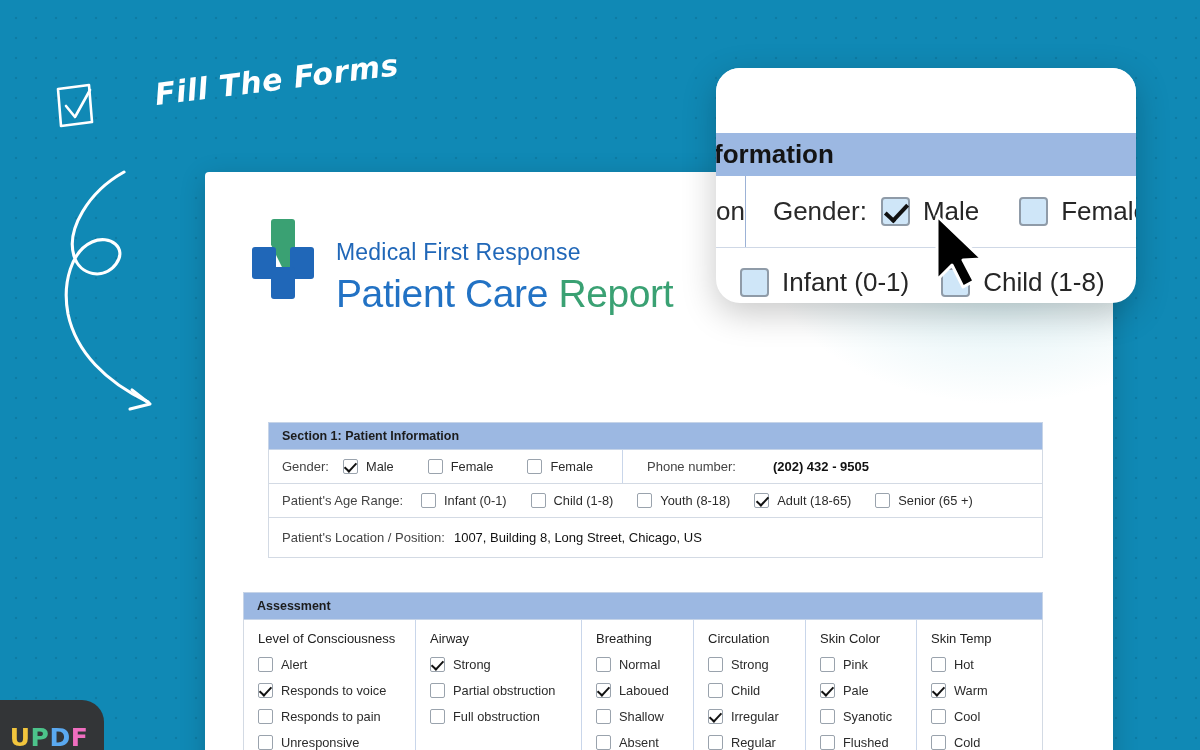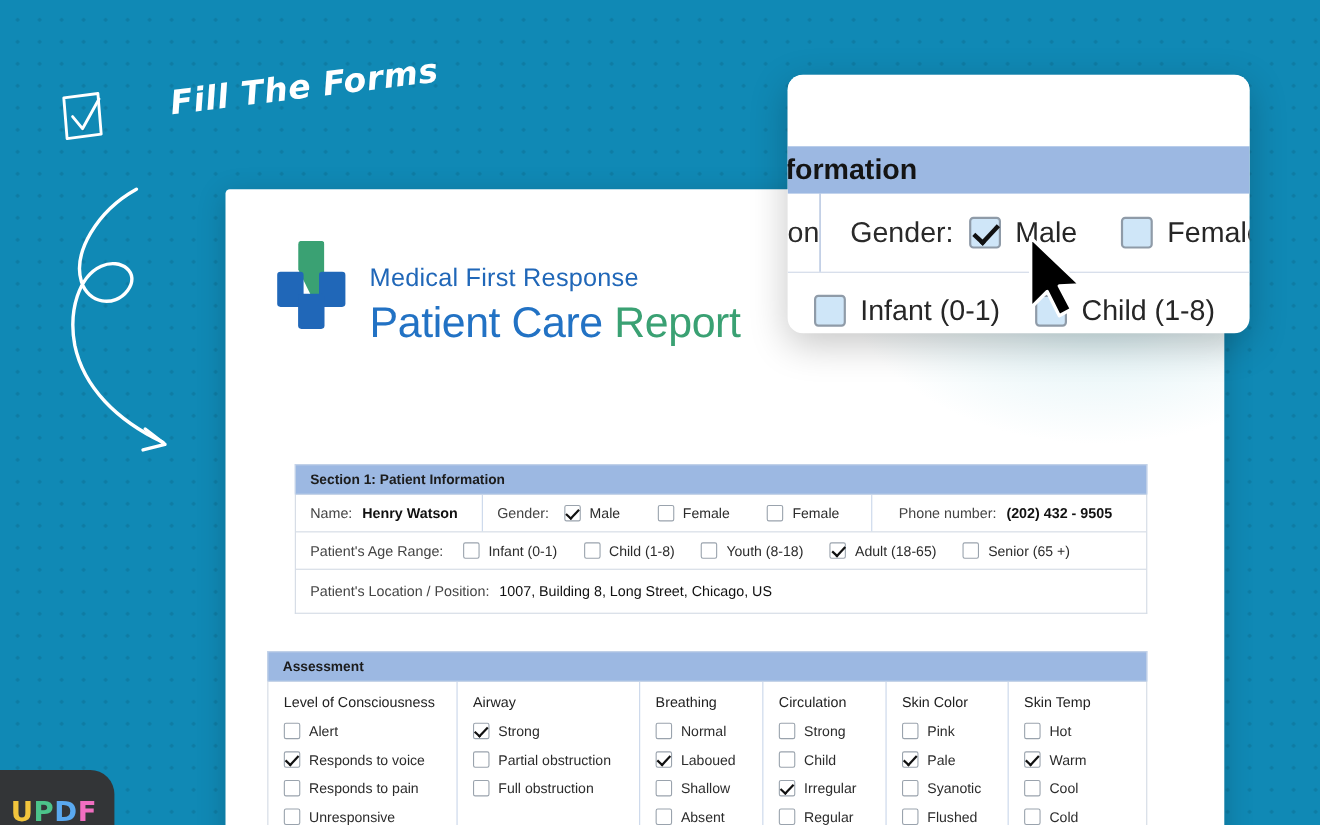--- a/index.html
+++ b/index.html
@@ -159,21 +159,21 @@
   .acol:last-child { border-right: none; }
   .acol h4 { font-size: 13px; font-weight: 400; color: #222; margin-bottom: 11px; }
   .acol .opt { display: flex; margin-bottom: 11px; }
 
   
   #popup {
     position: absolute;
     left: 716px; top: 68px;
     width: 420px; height: 235px;
     background: #ffffff;
-    border-radius: 14px;
+    border-radius: 24px;
     box-shadow: 0 10px 34px rgba(0,0,0,0.22);
     overflow: hidden;
   }
   #popup .p-white { height: 65px; background:#fff; }
   #popup .p-bar {
     height: 43px; background: #9cb8e2;
     display: flex; align-items: center;
     padding-left: 0px;
   }
   #popup .p-bar span {
@@ -257,40 +257,36 @@
           <span class="b">Patient Care </span><span class="g">Report</span>
         </div>
       </div>
     </div>
 
     <div class="tbl" style="top:250px;padding-left:25px;">
       <div class="sec-bar">Section 1: Patient Information</div>
       <div class="tbl-body">
 
         <div class="row">
-          <div class="cell" style="width:170px;">
-            <span class="lbl">Name:</span>
-            <span class="val">Henry Watson</span>
-          </div>
           <div class="cell" style="width:354px;">
             <span class="lbl" style="margin-right:14px;">Gender:</span>
             <span class="opt" style="margin-right:34px;">
               <span class="cbx on"></span>
               <span class="t">Male</span>
             </span>
             <span class="opt" style="margin-right:34px;">
               <span class="cbx"></span>
               <span class="t">Female</span>
             </span>
             <span class="opt">
               <span class="cbx"></span>
               <span class="t">Female</span>
             </span>
           </div>
-          <div class="cell" style="flex:1; padding-left:24px;">
+          <div class="cell" style="flex:1; padding-left:24px;gap:28px;">
             <span class="lbl">Phone number:</span>
             <span class="val">(202) 432 - 9505</span>
           </div>
         </div>
 
         <div class="row">
           <div class="cell" style="flex:1; border-right:none;">
             <span class="lbl" style="margin-right:18px;">Patient's Age Range:</span>
             <span class="opt" style="margin-right:24px;">
               <span class="cbx"></span>

